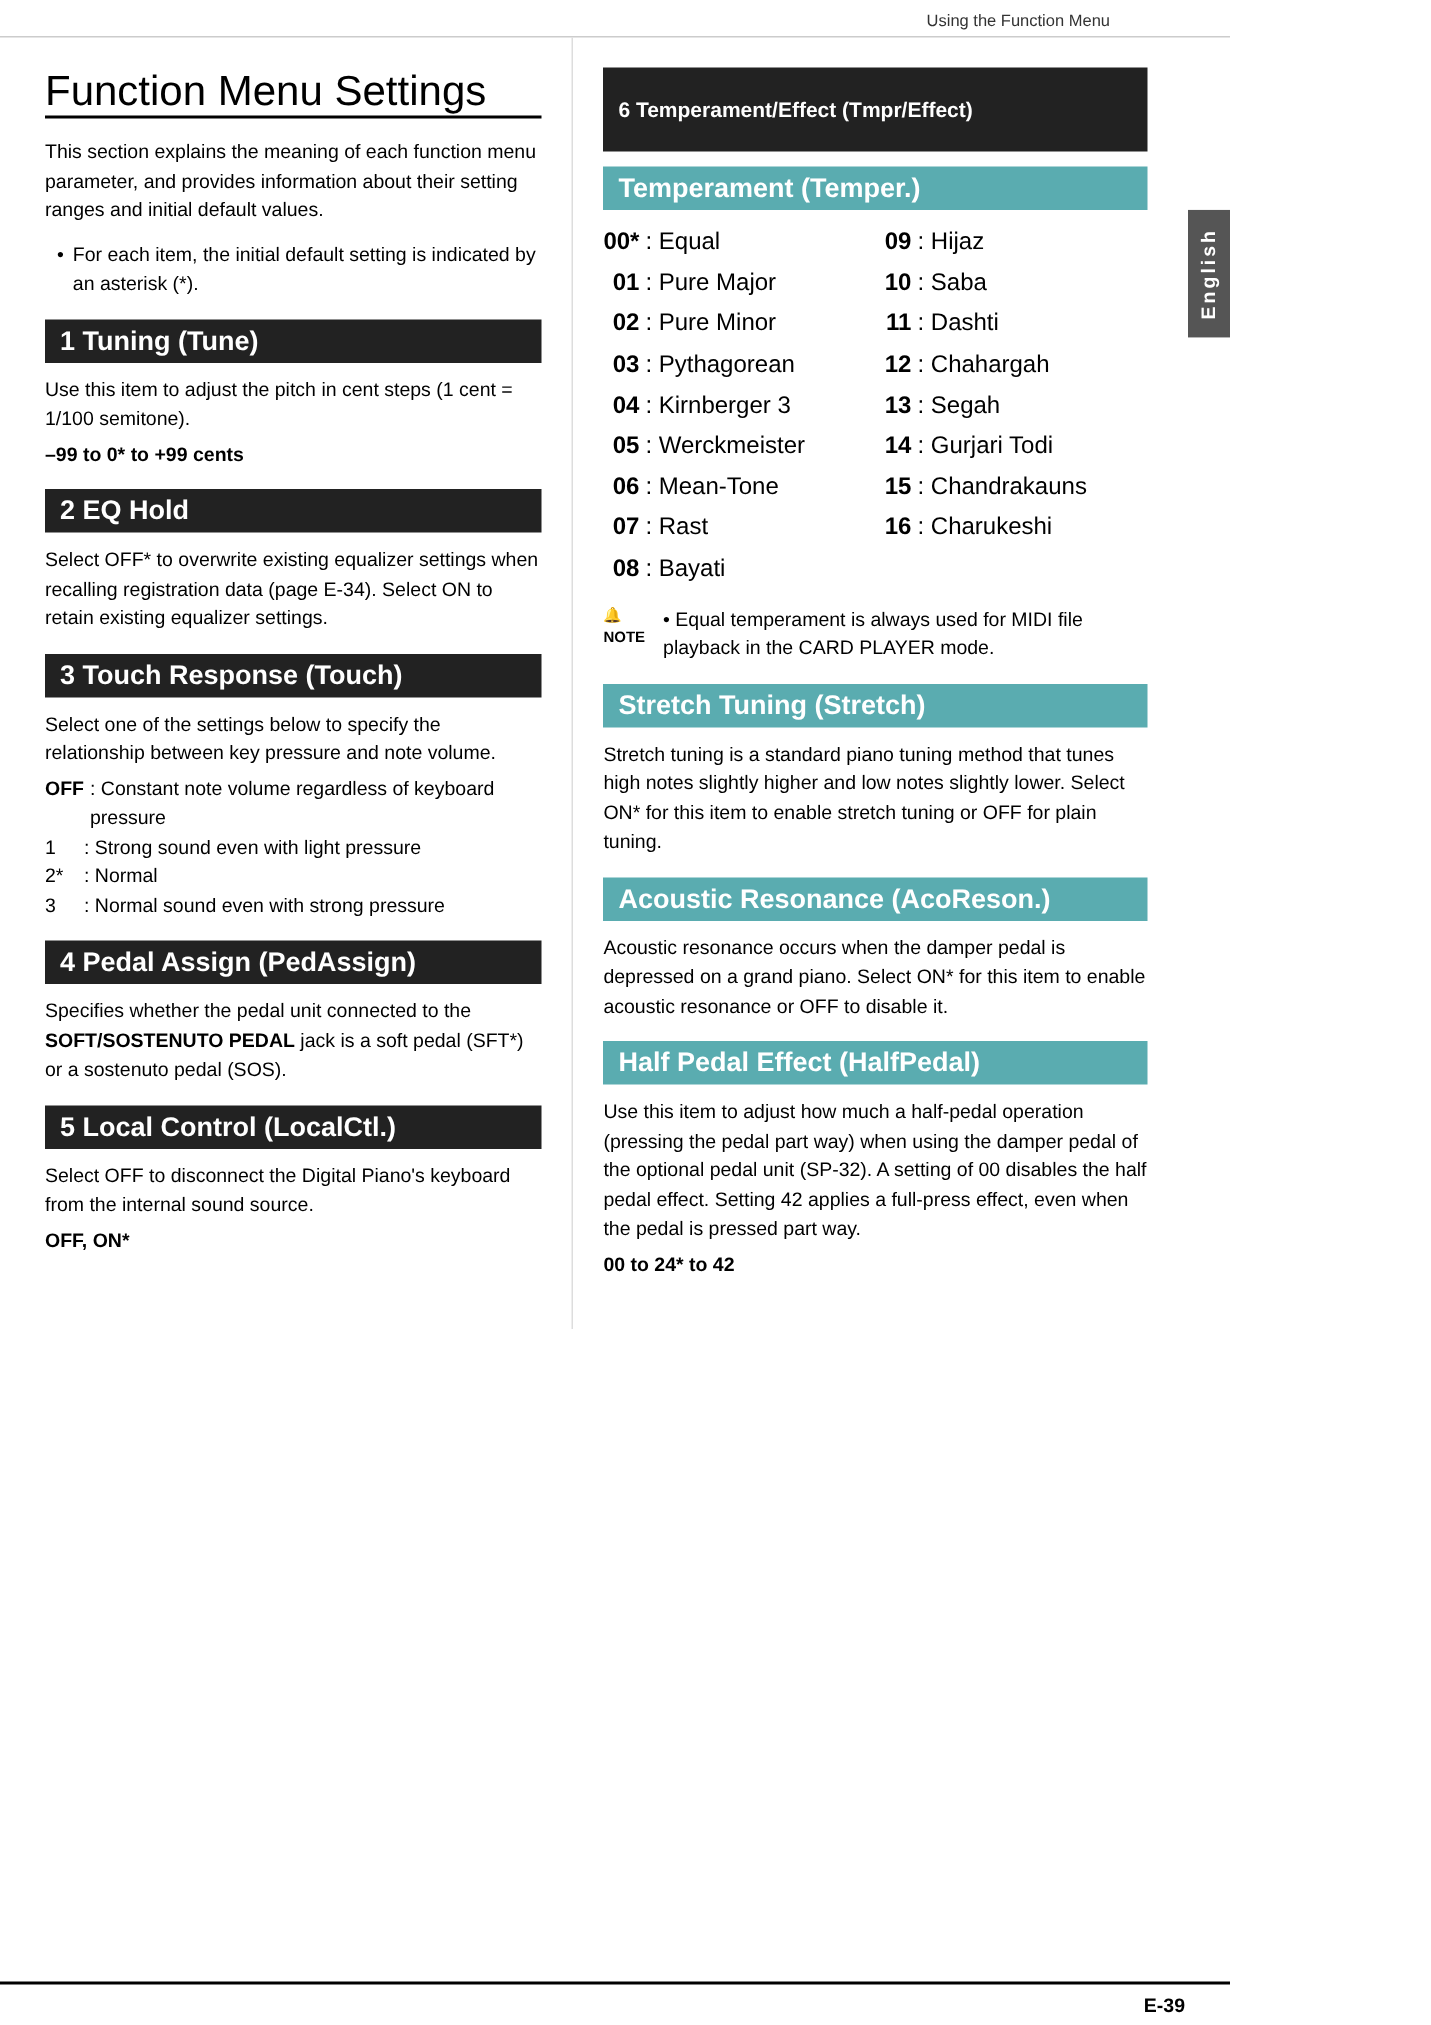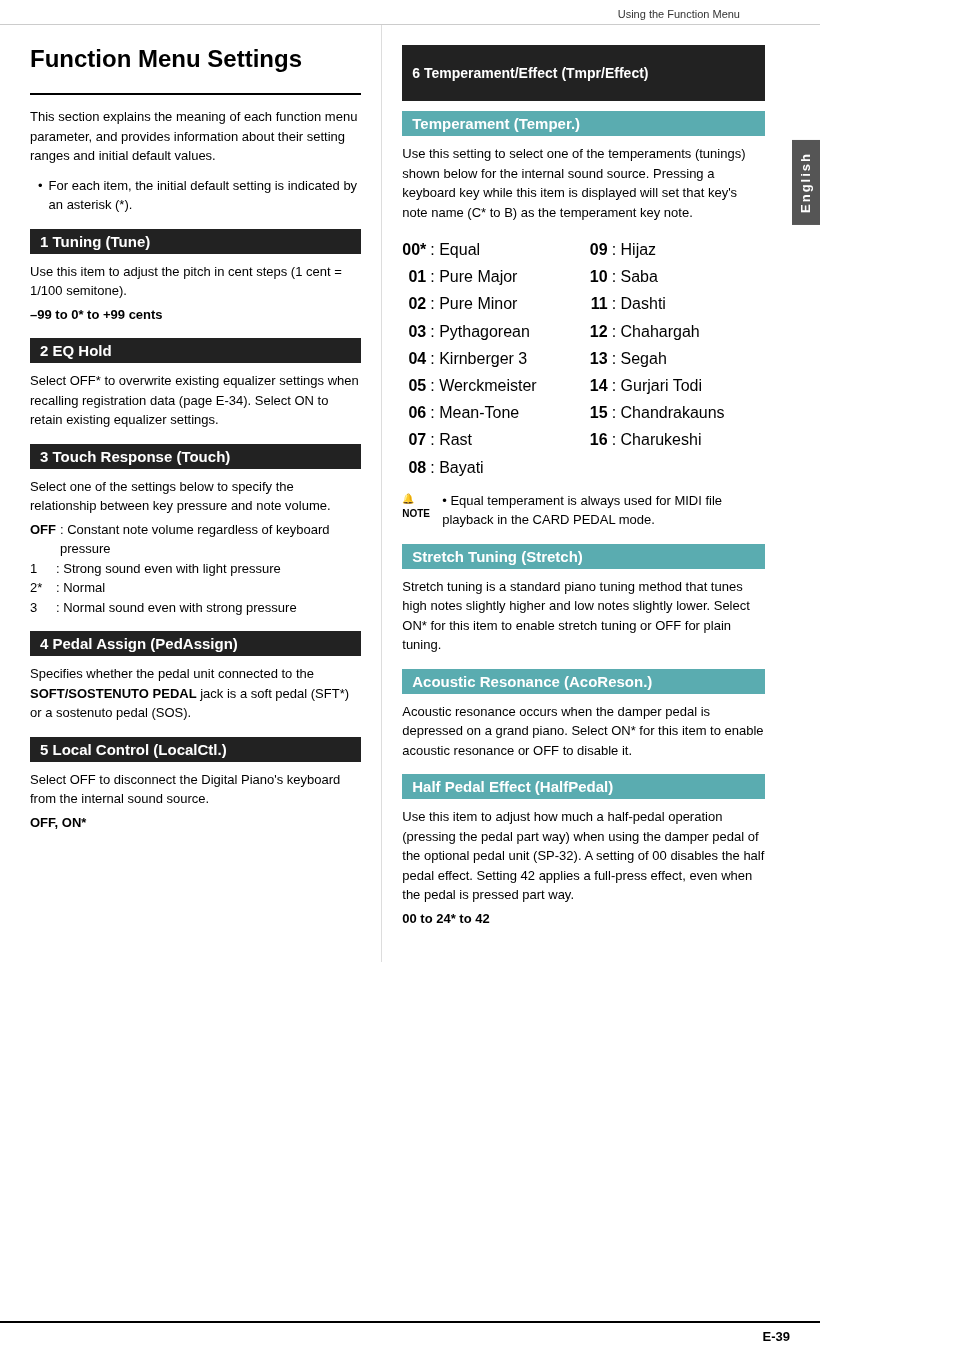--- a/index.html
+++ b/index.html
@@ -61,25 +61,25 @@
       border-right: 1px solid #ddd;
     }
 
     
     .right-col {
       width: 490px;
       padding: 20px 55px 20px 20px;
     }
 
     .page-title {
-      font-size: 24px;
-      font-weight: bold;
+      font-size: 28px;
+      font-weight: normal;
       margin-bottom: 12px;
       border-bottom: 2px solid #000;
-      padding-bottom: 20px;
+      padding-bottom: 0;
     }
 
     .intro-text {
       font-size: 13px;
       line-height: 1.5;
       margin-bottom: 10px;
     }
 
     .bullet-item {
       display: flex;
@@ -92,21 +92,21 @@
 
     .bullet-dot {
       flex-shrink: 0;
     }
 
     
     .section-header {
       background: #222;
       color: #fff;
       padding: 4px 10px;
-      font-size: 15px;
+      font-size: 18px;
       font-weight: bold;
       margin-bottom: 8px;
     }
 
     .section-body {
       font-size: 13px;
       line-height: 1.5;
       margin-bottom: 14px;
     }
 
@@ -277,23 +277,20 @@
 
     <div class="right-col">
 
       <div class="section6-header">
         <span>6  Temperament/Effect   (Tmpr/Effect)</span>
       </div>
 
       <div class="section-header section-teal" style="background:#5aacb0;">
         <span>Temperament   (Temper.)</span>
       </div>
-      <div class="section-body">
-        <p>Use this setting to select one of the temperaments (tunings) shown below for the internal sound source. Pressing a keyboard key while this item is displayed will set that key's note name (C* to B) as the temperament key note.</p>
-      </div>
 
       <div class="temp-table">
         <div class="temp-col">
 
         <div class="temp-row">
               <span class="temp-num">00*</span>
               <span class="temp-name">: Equal</span>
             </div>
             <div class="temp-row">
               <span class="temp-num">01</span>
@@ -363,21 +360,21 @@
               <span class="temp-name">: Charukeshi</span>
             </div>
           </div>
       </div>
 
       <div class="note-box">
         <div>
           <div class="note-label">🔔 NOTE</div>
         </div>
         <div style="margin-left:4px;">
-          <span>• </span><span>Equal temperament is always used for MIDI file playback in the CARD PEDAL mode.</span>
+          <span>• </span><span>Equal temperament is always used for MIDI file playback in the CARD PLAYER mode.</span>
         </div>
       </div>
 
       <div class="section-header" style="background:#5aacb0;">
         <span>Stretch Tuning   (Stretch)</span>
       </div>
       <div class="section-body">
         <p>Stretch tuning is a standard piano tuning method that tunes high notes slightly higher and low notes slightly lower. Select ON* for this item to enable stretch tuning or OFF for plain tuning.</p>
       </div>
 

